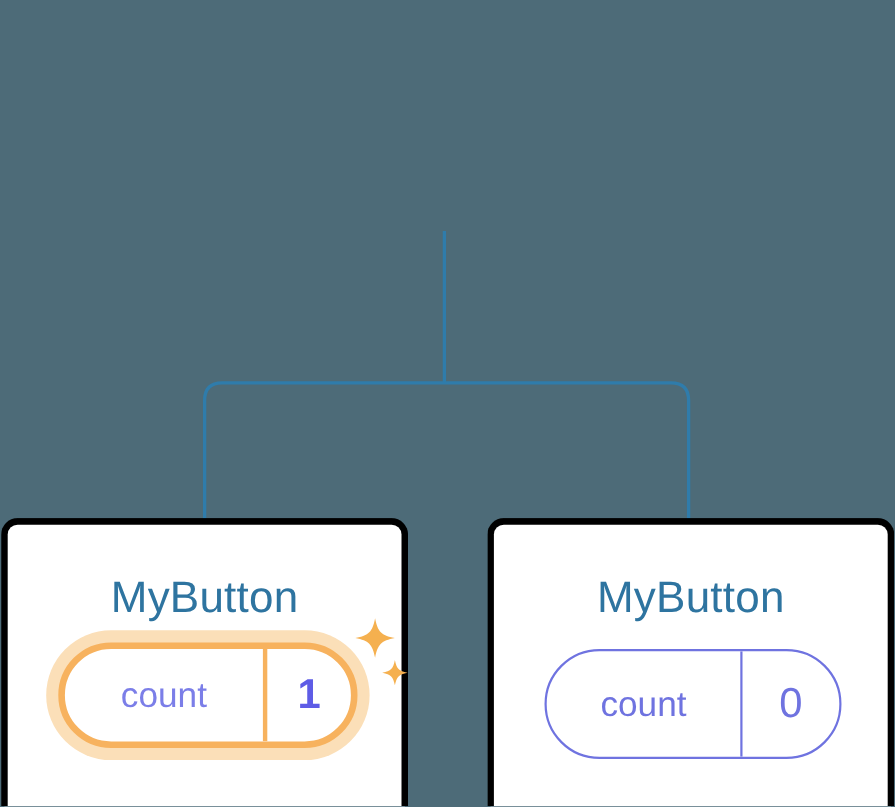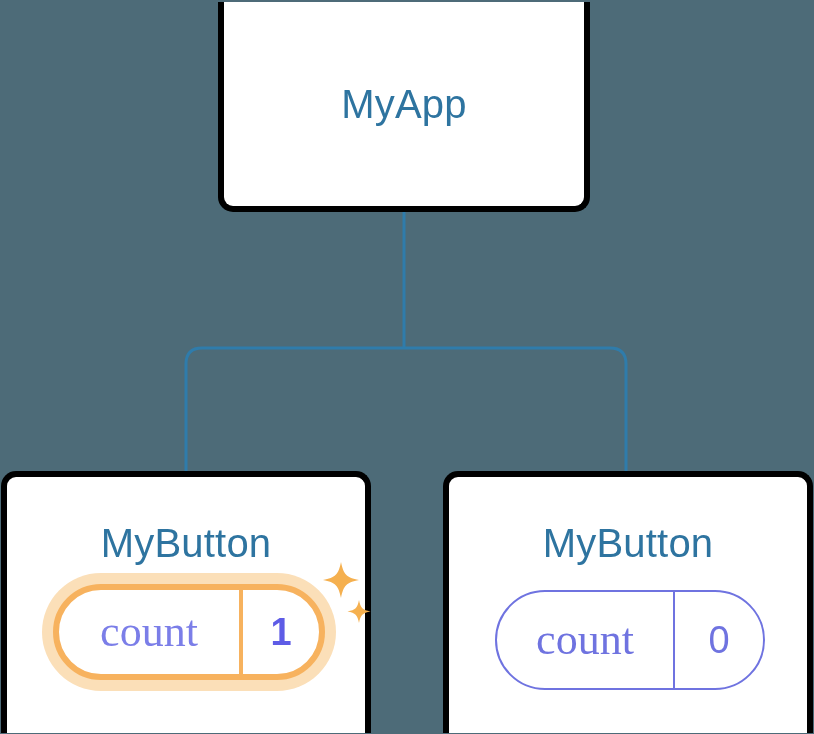--- a/index.html
+++ b/index.html
@@ -139,26 +139,25 @@
     flex: 1 1 auto;
     min-width: 76px;
   }
 
   .pill-plain .pill-key { width: 176px; }
   .pill-plain .pill-val { border-left: 2px solid #6f73e0; }
   .pill-active .pill-key { width: 180px; }
   .pill-active .pill-val { border-left: 4px solid #f7b25e; }
 
   .pill-label {
-    font-size: 44px;
+    font-size: 32px;
     line-height: 1;
     color: #6f73e0;
     font-weight: 400;
     white-space: nowrap;
-    font-family: Liberation Serif, serif;
   }
 
   .pill-active .pill-label {
     color: #7b7ee8;
   }
 
   .pill-number {
     font-size: 38px;
     line-height: 1;
     color: #6f73e0;
@@ -197,23 +196,20 @@
 
 <div id="stage">
 
   <svg id="wires" viewBox="0 0 814 734" width="814" height="734" aria-hidden="true">
 
     <path d="M 404 210 L 404 348" fill="none" stroke="#2f7cab" stroke-width="3"></path>
 
     <path d="M 186 472 L 186 364 Q 186 348 202 348 L 610 348 Q 626 348 626 364 L 626 472" fill="none" stroke="#2f7cab" stroke-width="3" stroke-linecap="butt"></path>
   </svg>
 
-  <div class="node node-root">
-    <div class="node-title">MyApp</div>
-  </div>
 
   <div class="node node-leaf node-leaf-left">
     <div class="node-title">MyButton</div>
 
     <div class="pill-wrap pill-row-left">
       <div class="pill pill-active">
         <div class="pill-cell pill-key">
           <span class="pill-label">count</span>
         </div>
         <div class="pill-cell pill-val">

